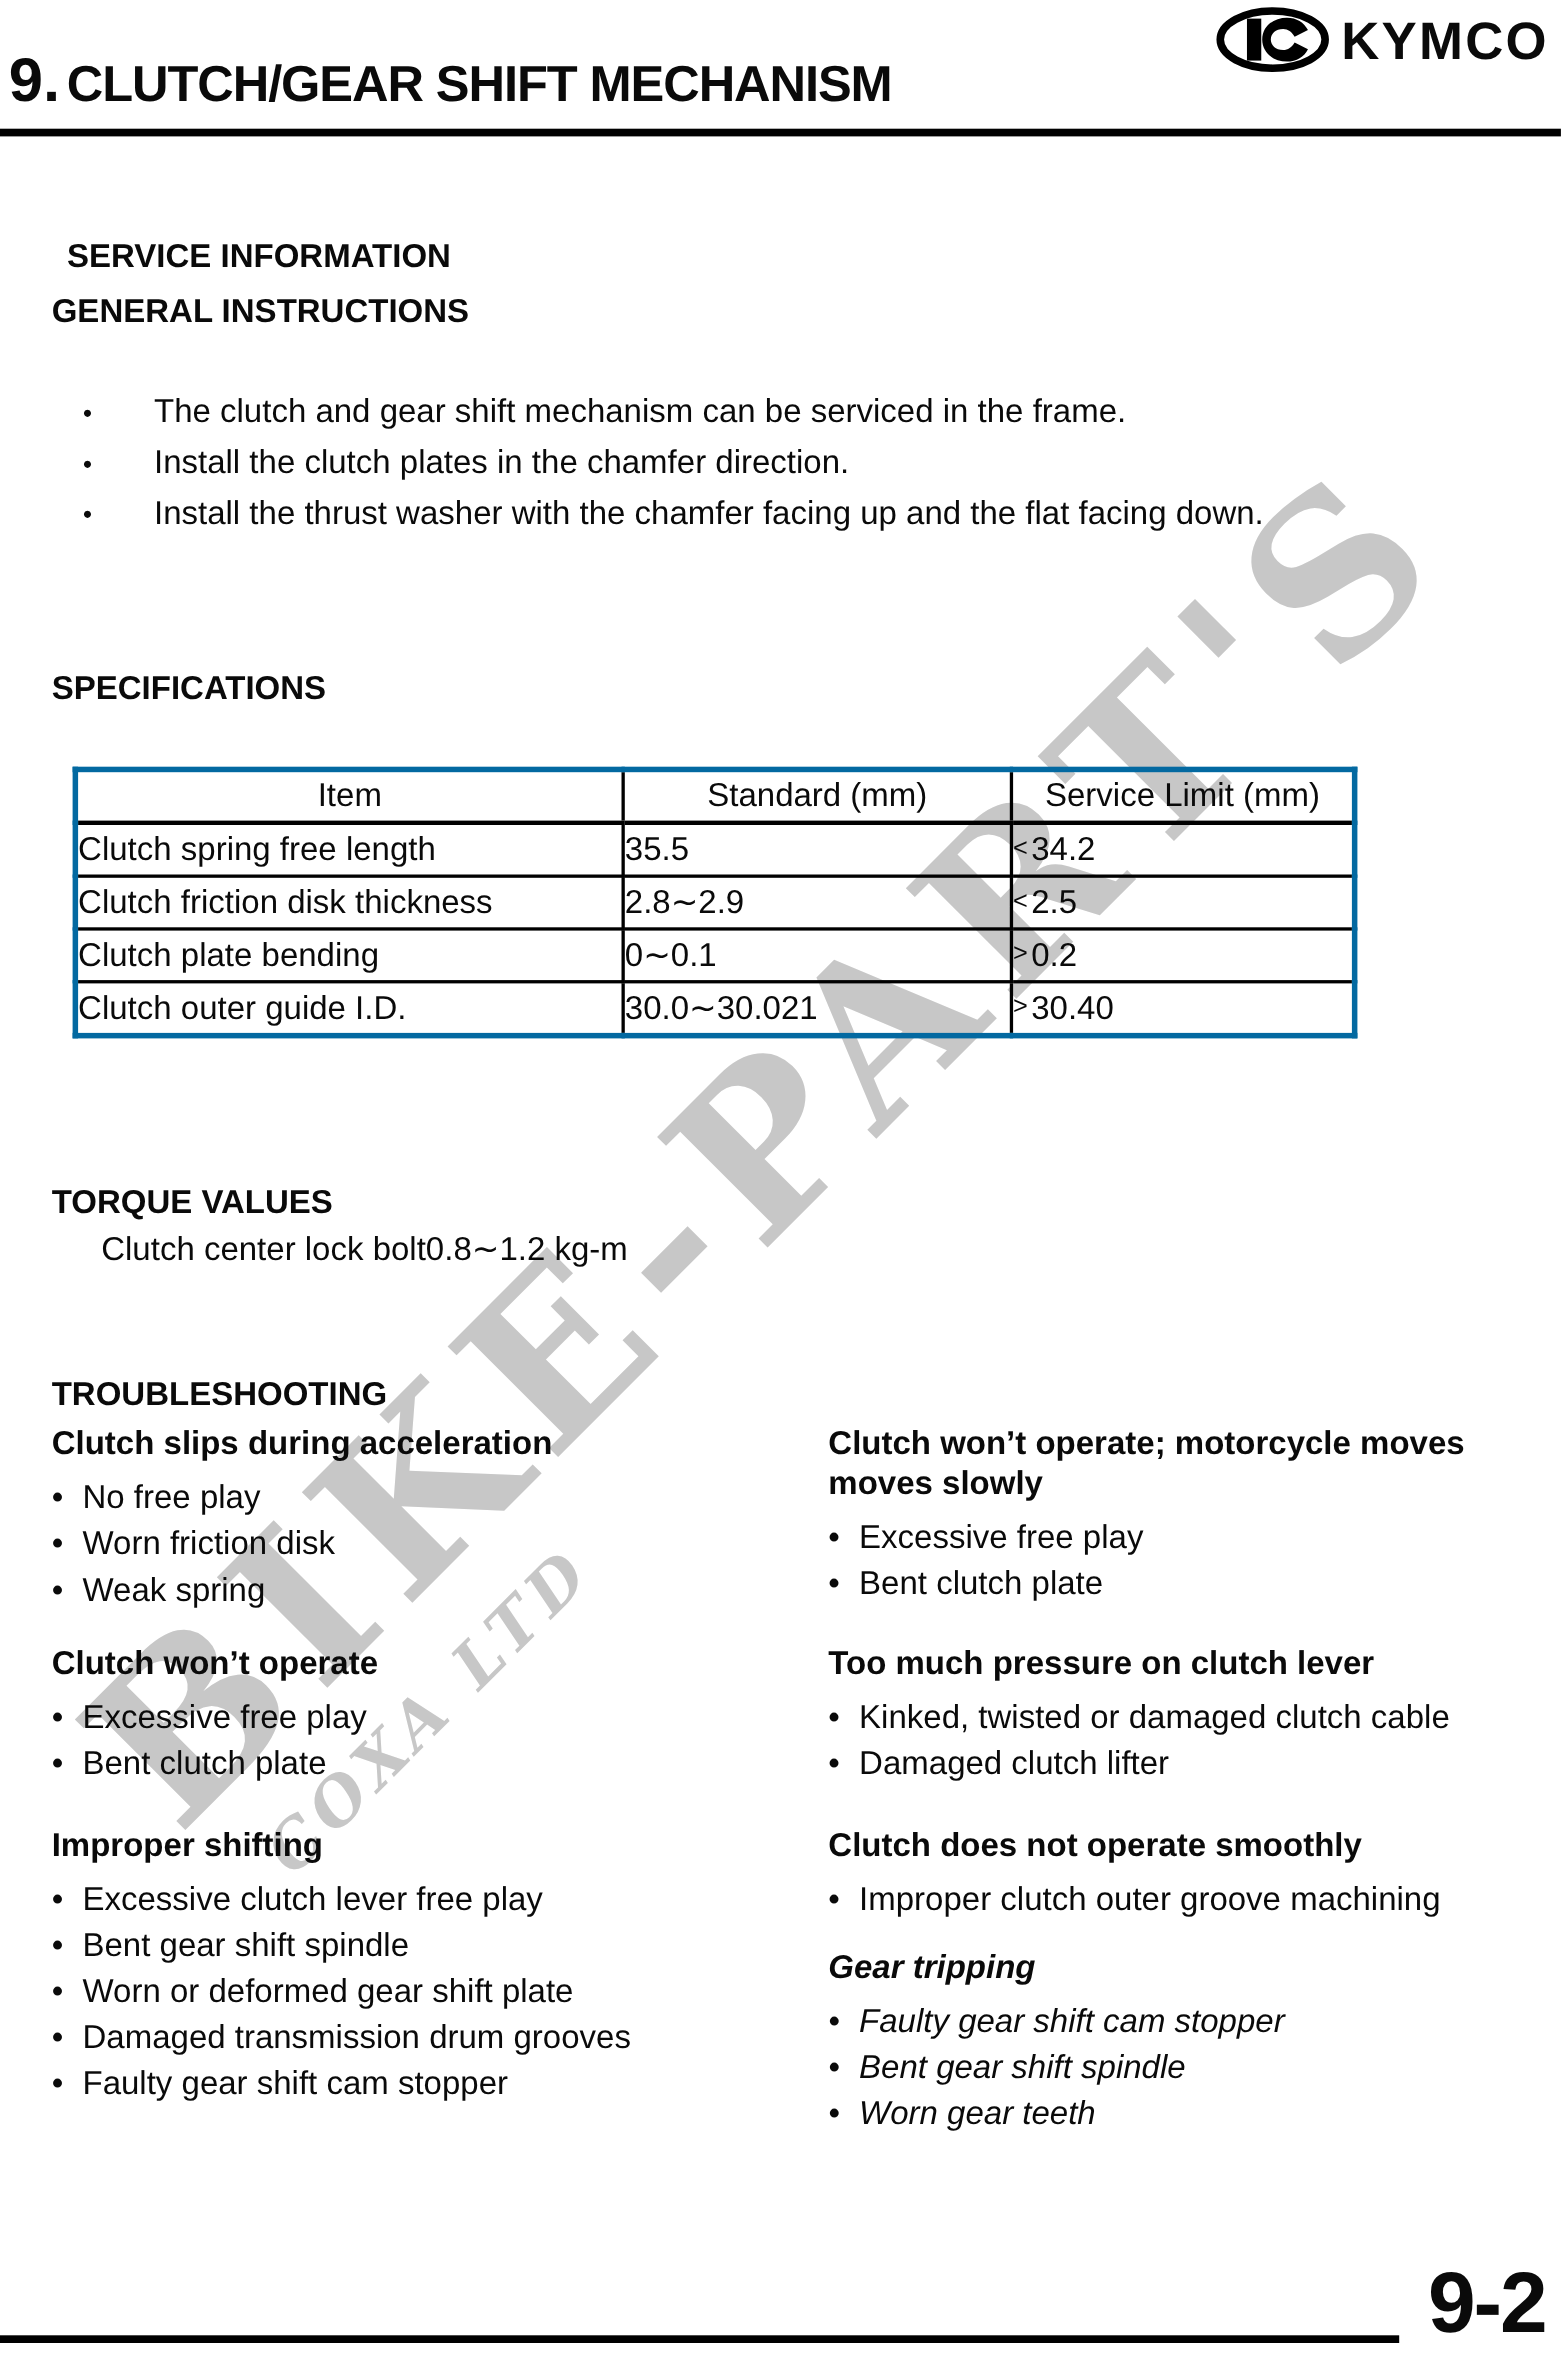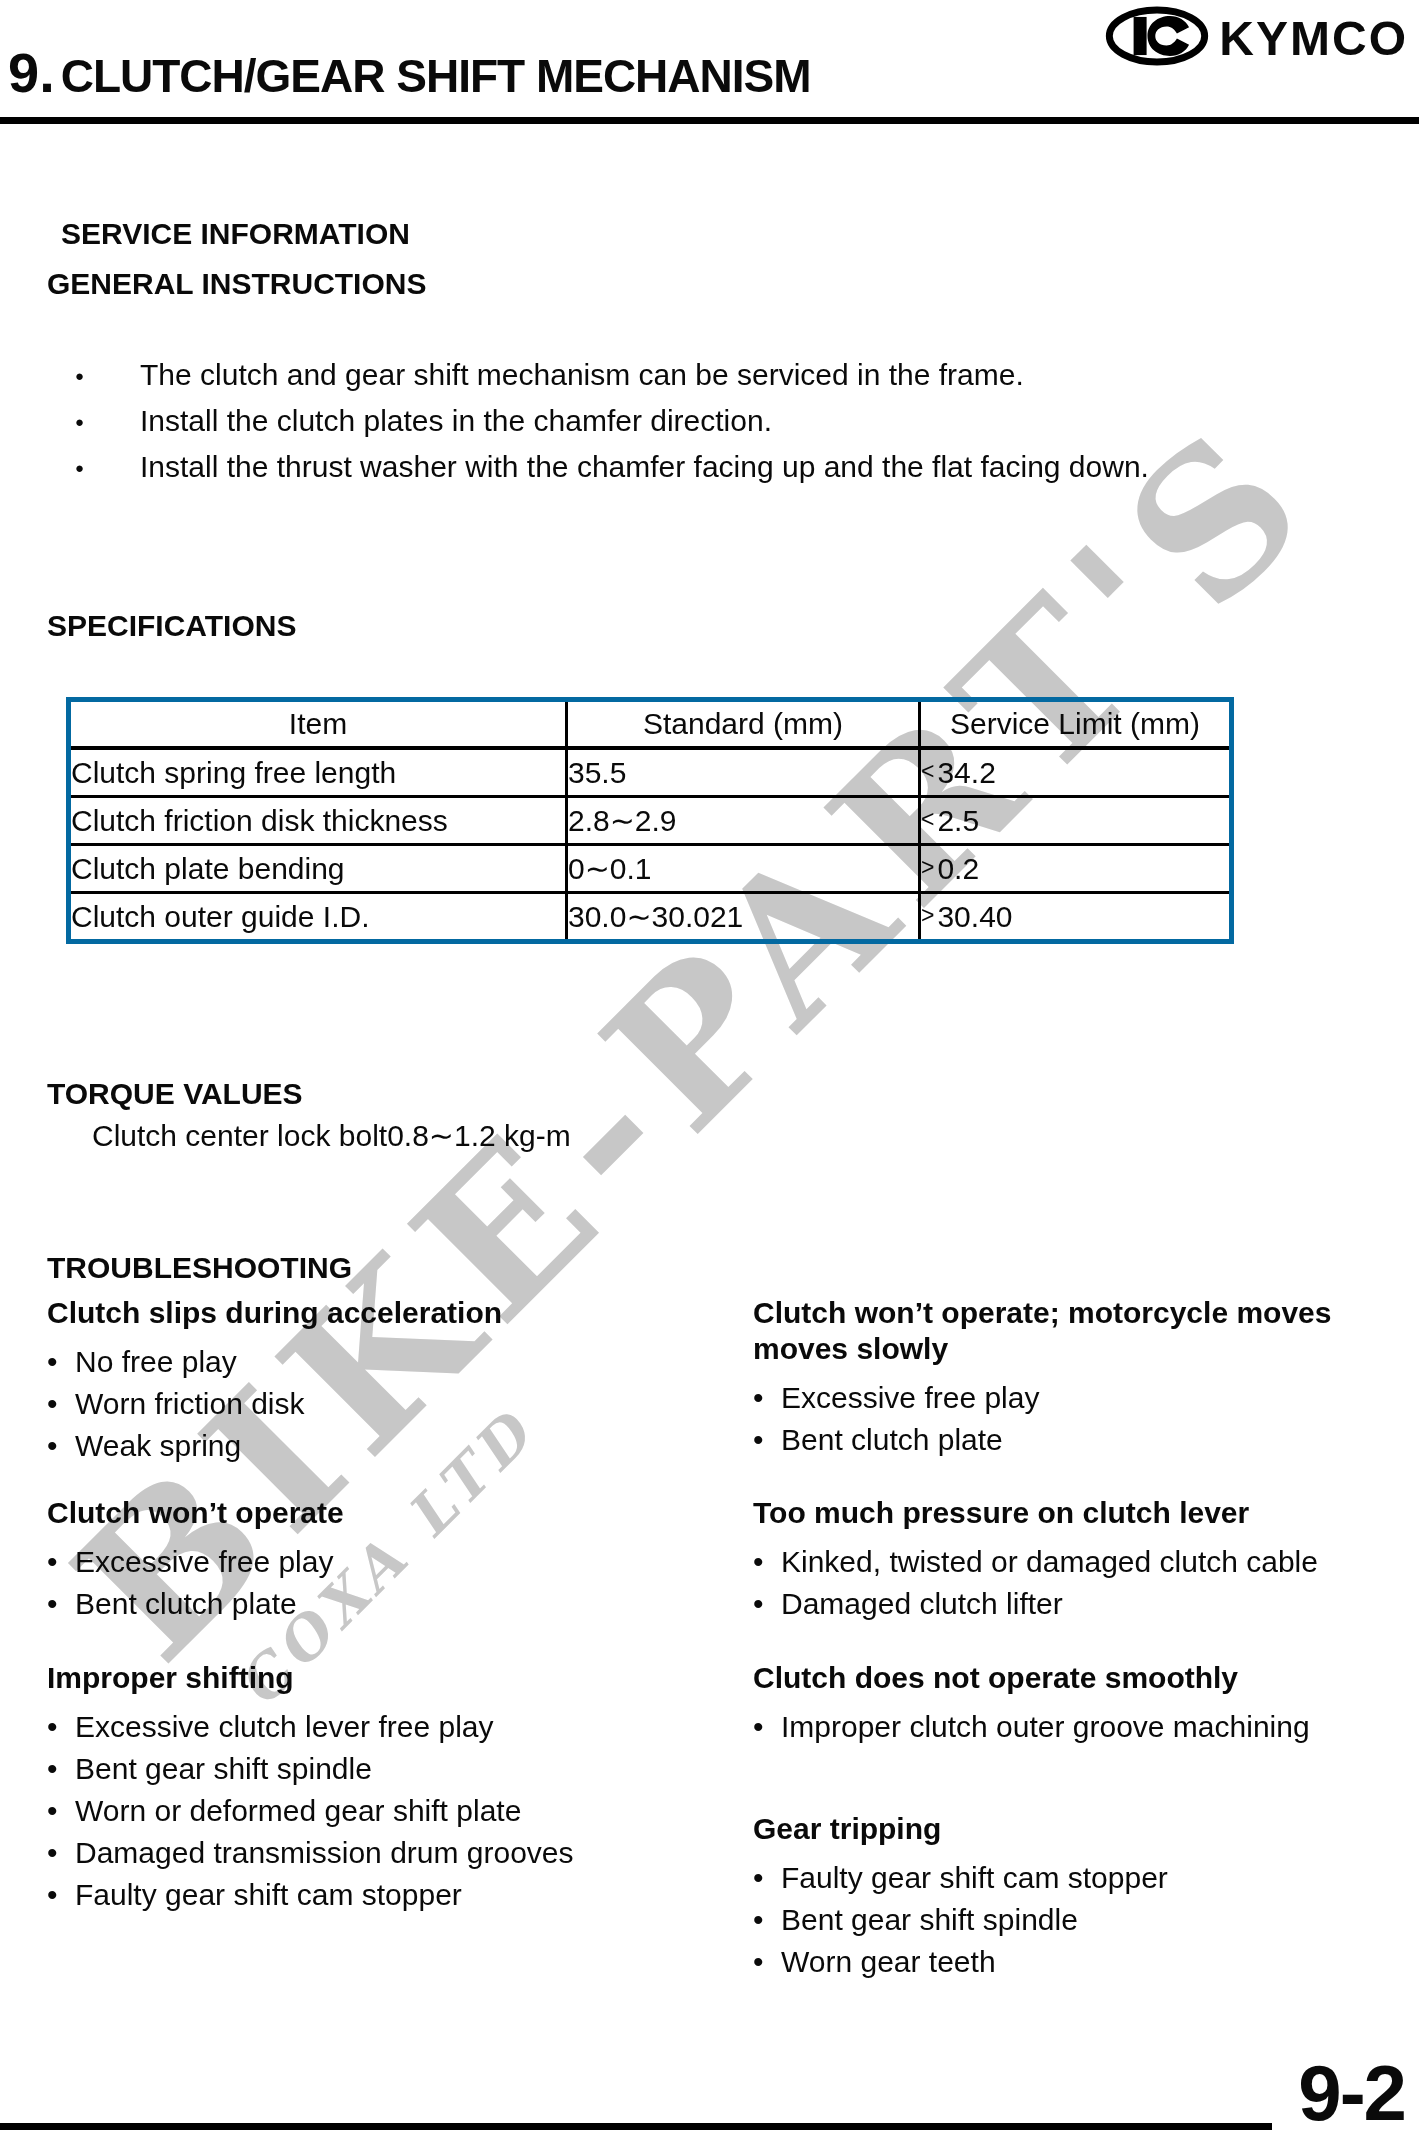--- a/index.html
+++ b/index.html
@@ -101,21 +101,21 @@
   .ts-col{position:absolute;top:0;}
   #ts-left{left:0;width:650px;}
   #ts-right{left:706px;width:624px;}
   .ts-group{position:absolute;left:0;width:100%;}
   #ts-left .ts-group:nth-child(1){top:0;}
   #ts-left .ts-group:nth-child(2){top:200px;}
   #ts-left .ts-group:nth-child(3){top:365px;}
   #ts-right .ts-group:nth-child(1){top:0;}
   #ts-right .ts-group:nth-child(2){top:200px;}
   #ts-right .ts-group:nth-child(3){top:365px;}
-  #ts-right .ts-group:nth-child(4){top:516px;}
+  #ts-right .ts-group:nth-child(4){top:476px;font-style:italic;}
   .ts-title{font-size:30px;font-weight:bold;line-height:36px;margin-bottom:10px;}
   .ts-item{display:flex;align-items:center;height:42px;font-size:30px;}
   .ts-item .b{width:28px;font-size:30px;}
 
   
   #bottom-rule{left:0;top:2123px;width:1272px;height:7px;background:#000;}
   #page-number{right:14px;top:2048px;font-size:78px;font-weight:bold;letter-spacing:-2px;}
 </style>
 </head>
 <body>

